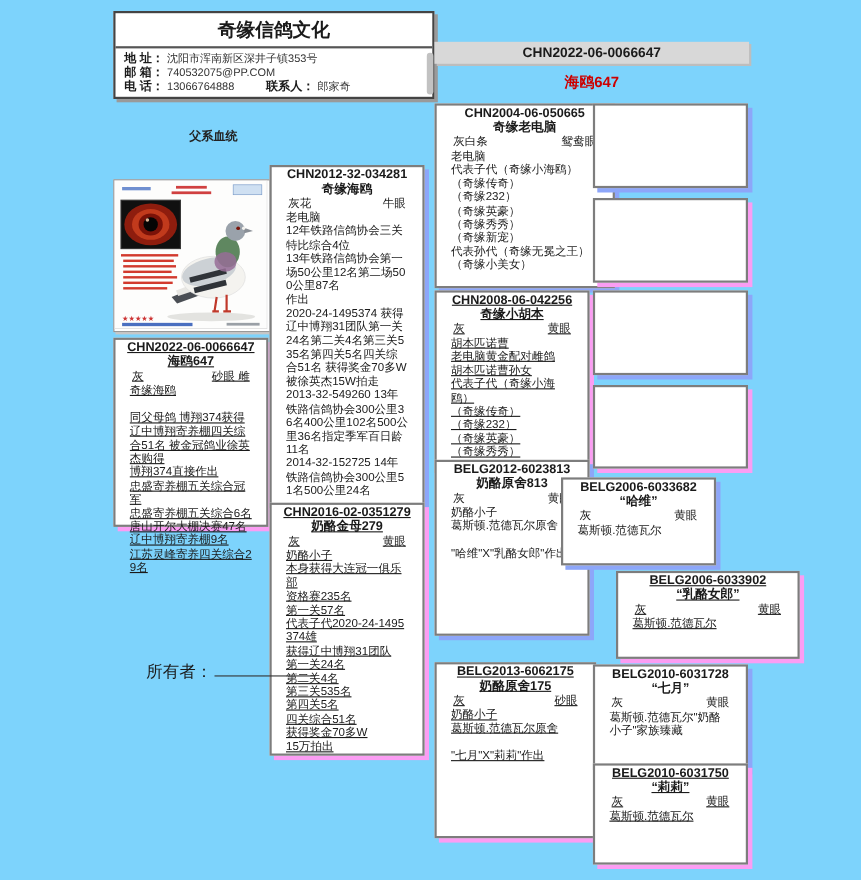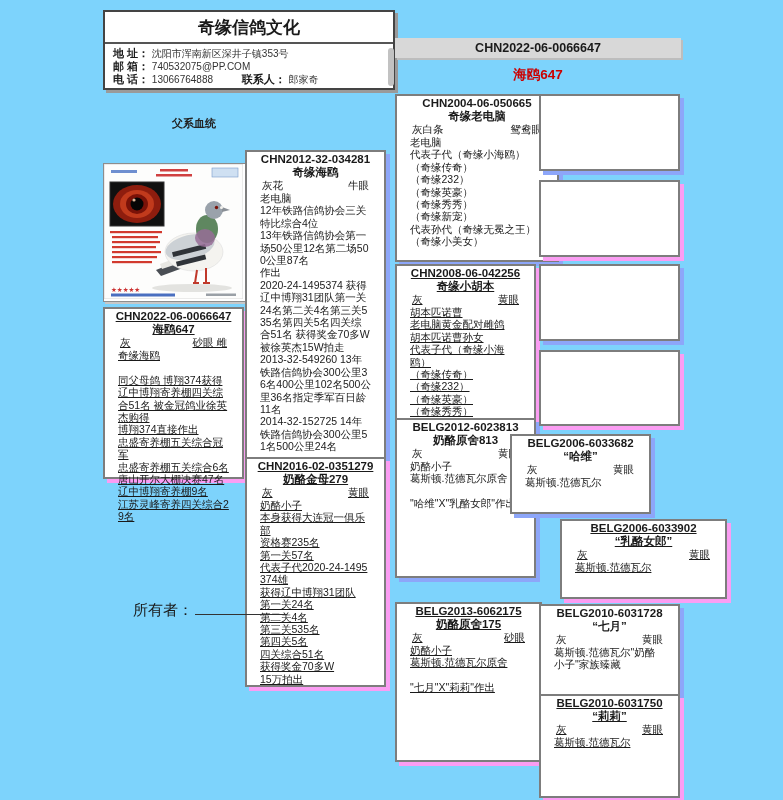--- a/index.html
+++ b/index.html
@@ -280,21 +280,21 @@
   <div class="pbox male" style="left:539px;top:604px;width:141px;height:96px;">
     <div class="ring">BELG2010-6031728</div>
     <div class="pname">“七月”</div>
     <div class="traits">
       <span>灰</span>
       <span>黄眼</span>
     </div>
     <div class="details">葛斯顿.范德瓦尔"奶酪小子"家族臻藏</div>
   </div>
 
-  <div class="pbox female" style="left:539px;top:694px;width:141px;height:104px;">
+  <div class="pbox female" style="left:539px;top:694px;width:141px;height:92px;">
     <div class="ring">BELG2010-6031750</div>
     <div class="pname">“莉莉”</div>
     <div class="traits">
       <span>灰</span>
       <span>黄眼</span>
     </div>
     <div class="details">葛斯顿.范德瓦尔</div>
   </div>
 
   <div class="owner">

